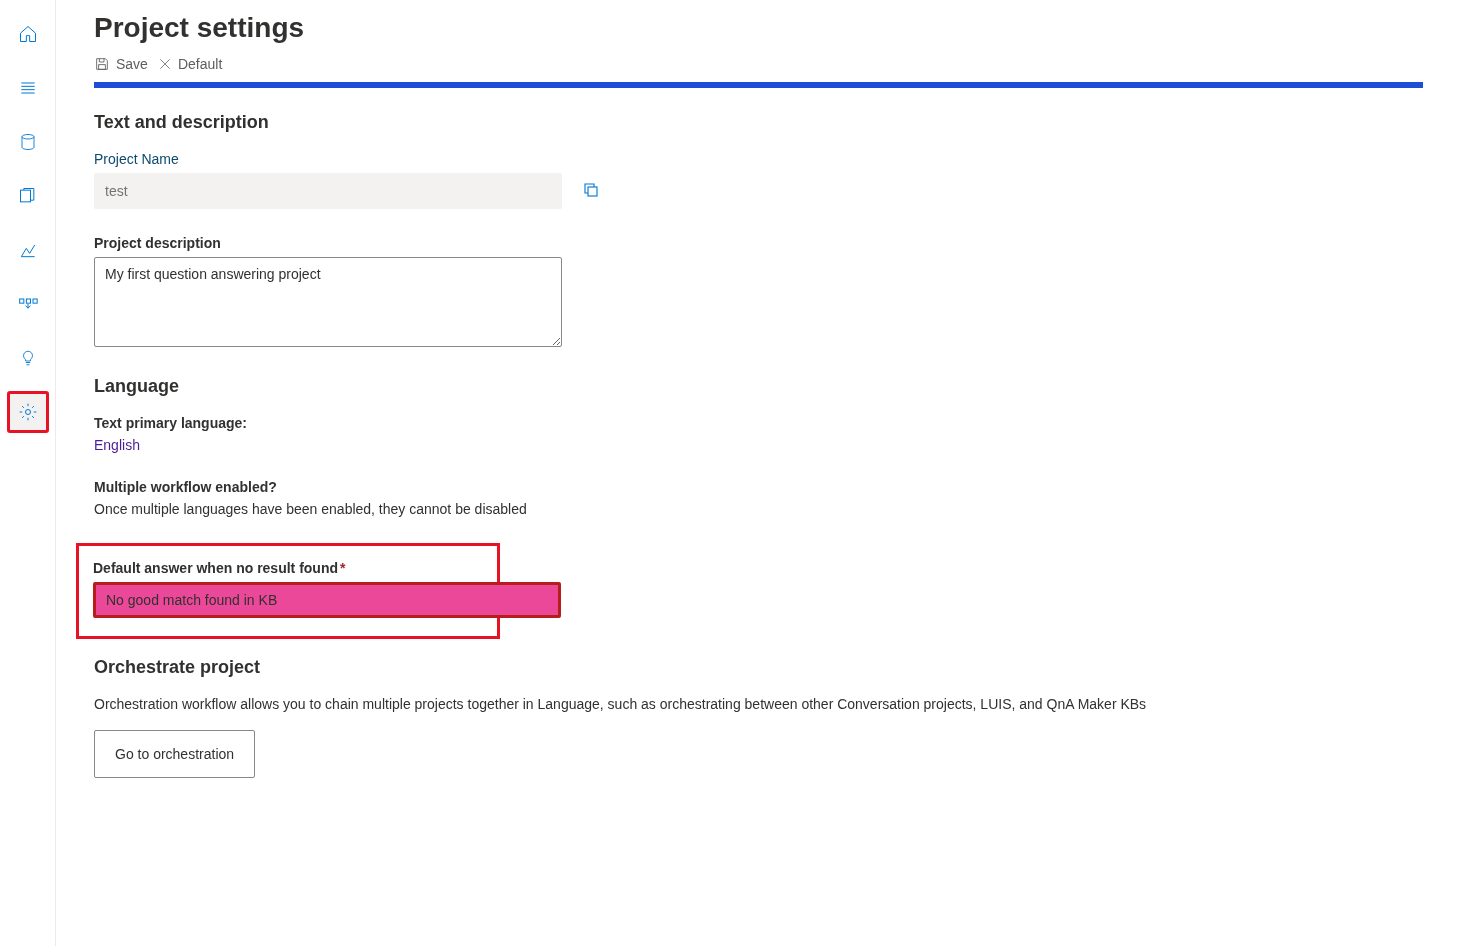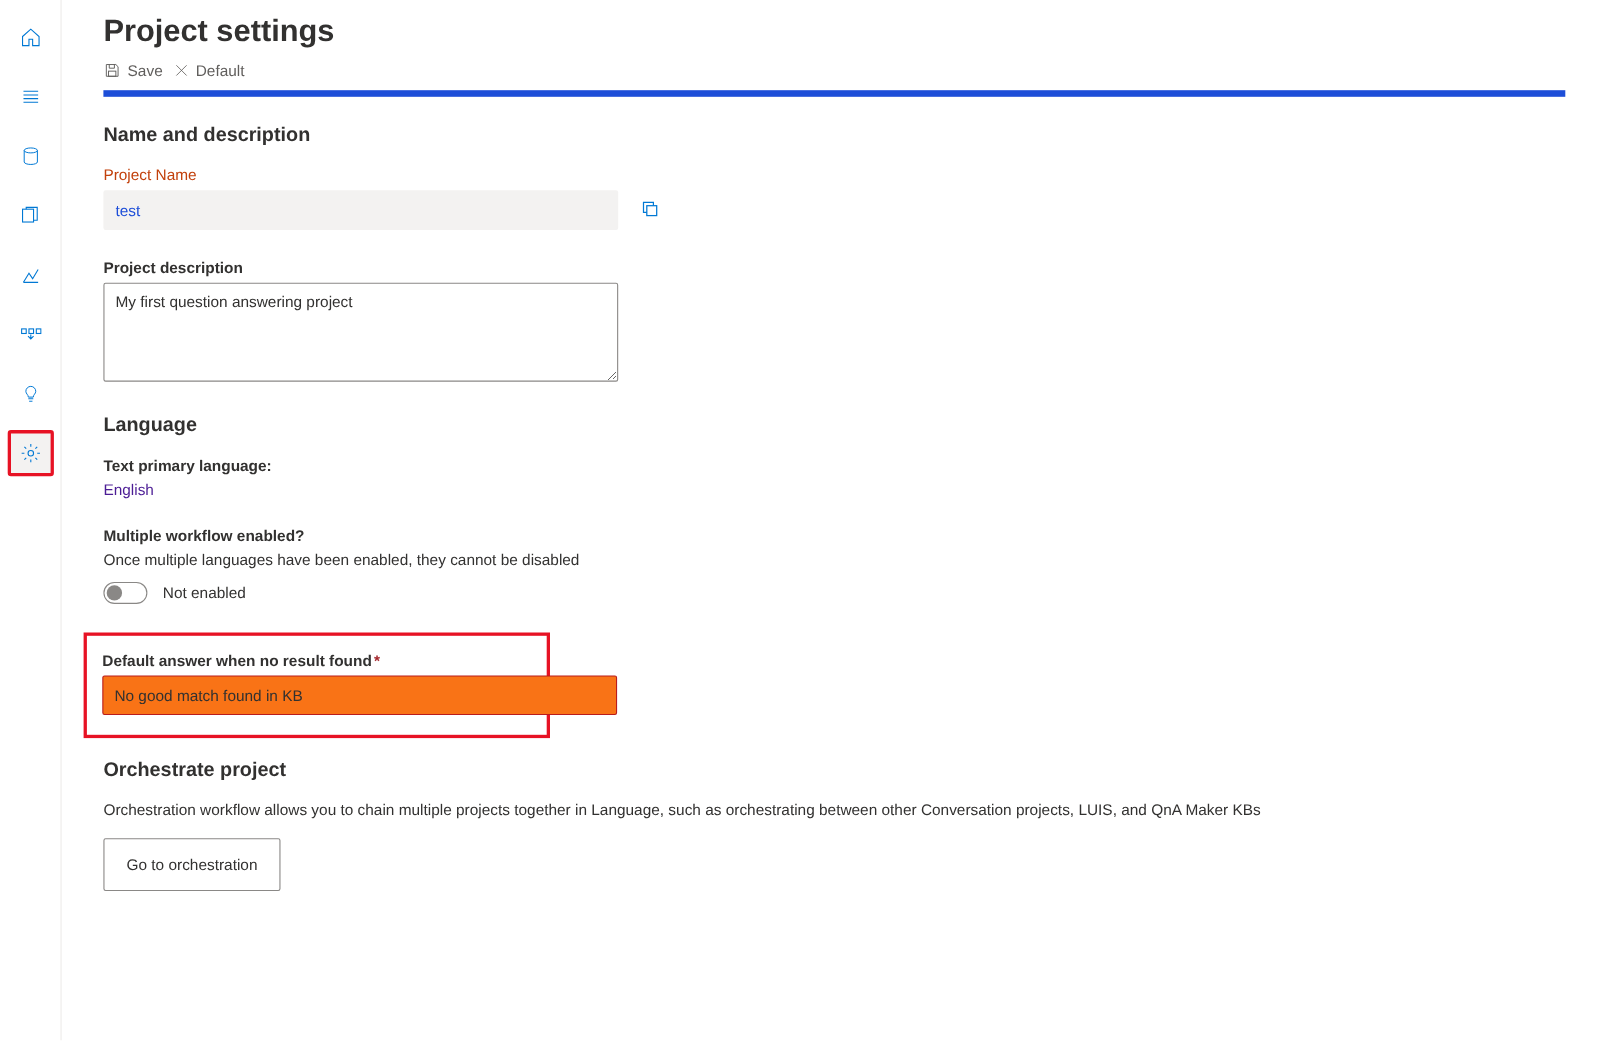--- a/index.html
+++ b/index.html
@@ -76,36 +76,36 @@
     margin-bottom: 18px;
     color: #323130;
   }
   .field-label {
     font-size: 14px;
     font-weight: 600;
     color: #323130;
     margin-bottom: 6px;
     display:block;
   }
-  .field-label.muted { color:#c2410c; font-weight:400; }
+  .field-label.muted { color:#0c4a6e; font-weight:400; }
   .row { display:flex; align-items:center; gap:20px; }
   .text-input {
     width: 468px;
     height: 36px;
     padding: 6px 10px;
     font-size: 14px;
-    border: 1px solid #b91c1c;
+    border: 3px solid #b91c1c;
     border-radius: 2px;
     color: #323130;
-    background:#f97316;
+    background:#ec4899;
   }
   .text-input.read {
     background:#f3f2f1;
     border:none;
-    color:#1d4ed8;
+    color:#737373;
     padding-left:11px;
   }
   .textarea {
     width: 468px;
     height: 90px;
     padding: 8px 10px;
     font-size: 14px;
     border: 1px solid #8a8886;
     border-radius: 2px;
     resize: both;
@@ -220,21 +220,21 @@
     </button>
     <button class="toolbar-btn">
       <svg width="14" height="14" viewBox="0 0 24 24">
           <path d="M4 4 L20 20 M20 4 L4 20"></path>
         </svg>
       <span>Default</span>
     </button>
   </div>
 
   
-  <h2 class="section-h">Name and description</h2>
+  <h2 class="section-h">Text and description</h2>
 
   <div class="block">
     <label class="field-label muted">Project Name</label>
     <div class="row">
       <input class="text-input read" type="text" readonly="" value="test" style="">
       <span class="copy-btn">
         <svg width="18" height="18" viewBox="0 0 24 24" fill="none" stroke="#0078d4" stroke-width="1.5">
             <rect x="8" y="8" width="12" height="12"></rect>
             <path d="M8 16 H4 V4 H16 V8"></path>
           </svg>
@@ -251,24 +251,20 @@
   <h2 class="section-h">Language</h2>
 
   <div class="block">
     <div class="field-label">Text primary language:</div>
     <div class="value-text">English</div>
   </div>
 
   <div class="block">
     <div class="field-label">Multiple workflow enabled?</div>
     <div class="hint-text">Once multiple languages have been enabled, they cannot be disabled</div>
-    <div class="toggle-row">
-      <div class="toggle" role="switch" aria-checked="false"></div>
-      <span class="toggle-label">Not enabled</span>
-    </div>
   </div>
 
   
   <div class="highlight-block">
     <label class="field-label">
       <span>Default answer when no result found</span><span class="req">*</span>
     </label>
     <input class="text-input" type="text" value="No good match found in KB" style="">
   </div>
 

